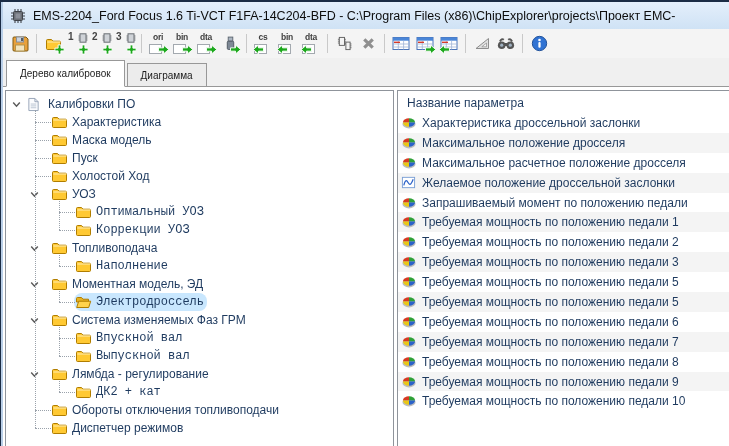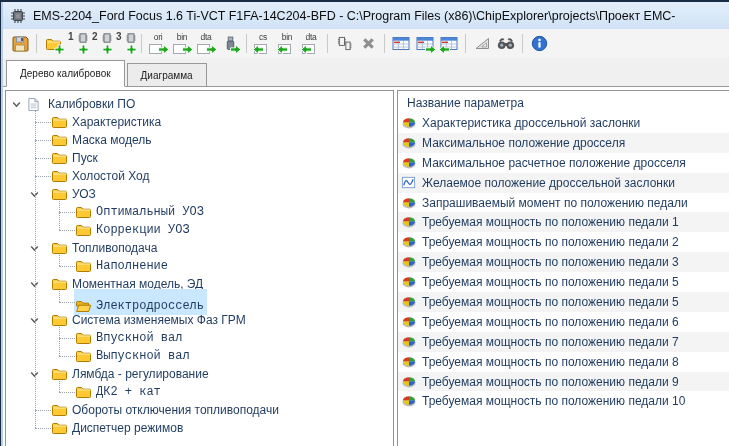--- a/index.html
+++ b/index.html
@@ -11,21 +11,21 @@
   .titlebar{position:absolute;top:0;left:2px;right:0;height:27px;
     background:linear-gradient(#e4effb,#cfe2f5);display:flex;align-items:center;padding-left:7px;gap:7px;}
   .title{font-size:12.5px;color:#0d0d0d;white-space:nowrap;overflow:hidden;}
 
   
   .toolbar{position:absolute;top:27px;left:2px;right:0;height:29px;background:#f4f4f4;
     border-bottom:1px solid #e0e0e0;display:flex;align-items:center;padding-left:5px;}
   .tbtn{width:24px;height:25px;position:relative;display:flex;align-items:center;justify-content:center;flex:none;}
   .tsep{width:9px;height:25px;position:relative;flex:none;}
   .tsep::after{content:"";position:absolute;left:4px;top:3px;bottom:3px;width:1px;background:#c9c9c9;}
-  .tlbl{position:absolute;top:1px;left:0;right:0;text-align:center;font-weight:normal;font-size:8.5px;color:#404040;letter-spacing:-.3px;}
+  .tlbl{position:absolute;top:1px;left:0;right:0;text-align:center;font-weight:bold;font-size:8.5px;color:#404040;letter-spacing:-.3px;}
   .minidoc{position:absolute;left:3px;bottom:2px;width:13px;height:10px;background:#fff;border:1px solid #a3a9af;box-sizing:border-box;}
   .tnum{position:absolute;top:0;left:3px;font-weight:bold;font-size:10px;color:#454545;}
   .tbase{display:flex;align-items:center;justify-content:center;}
   [data-name="chip-small-icon"]{position:absolute;right:1px;top:1px;}
   .ovl{position:absolute;z-index:3;display:flex;}
   .ovl.plus{right:0;bottom:1px;}
   .ovl.arrow-right{right:0;bottom:1px;}
   .ovl.arrow-left{left:1px;bottom:1px;}
 
   
@@ -46,21 +46,21 @@
   .trow.l0{padding-left:21px;}
   .trow.l1{padding-left:45px;}
   .trow.l2{padding-left:69px;font-family:Liberation Mono, monospace;}
   .trow.l1.leaf::before{content:"";position:absolute;left:29px;width:16px;top:9px;border-top:1px dotted #9aa2ab;}
   .trow.l2::before{content:"";position:absolute;left:53px;width:16px;top:9px;border-top:1px dotted #9aa2ab;}
   .chev{position:absolute;width:11px;height:11px;top:4px;display:flex;}
   .chev.c0{left:5px;} .chev.c1{left:23px;}
   .vline{position:absolute;width:0;border-left:1px dotted #9aa2ab;}
   .ticon{display:inline-flex;width:17px;margin-right:4px;flex:none;}
   .titem{display:inline-flex;align-items:center;height:18px;}
-  .titem.sel{background:#c9e7fe;padding:8px 3px 0 1px;margin-left:-1px;}
+  .titem.sel{background:#c9e7fe;padding:0 3px 0 1px;margin-left:-1px;border-radius:8px;}
 
   
   #params{position:absolute;inset:0;font-size:12px;color:#1e3a5f;}
   .phead{height:22px;line-height:25px;padding-left:9px;}
   .prow{height:19.9px;display:flex;align-items:center;padding-left:3px;white-space:nowrap;}
   .prow:nth-child(even){background:#f4f4f4;}
   .picon{width:17px;height:16px;display:inline-flex;margin-right:4px;flex:none;}
 </style>
 </head>
 <body>

